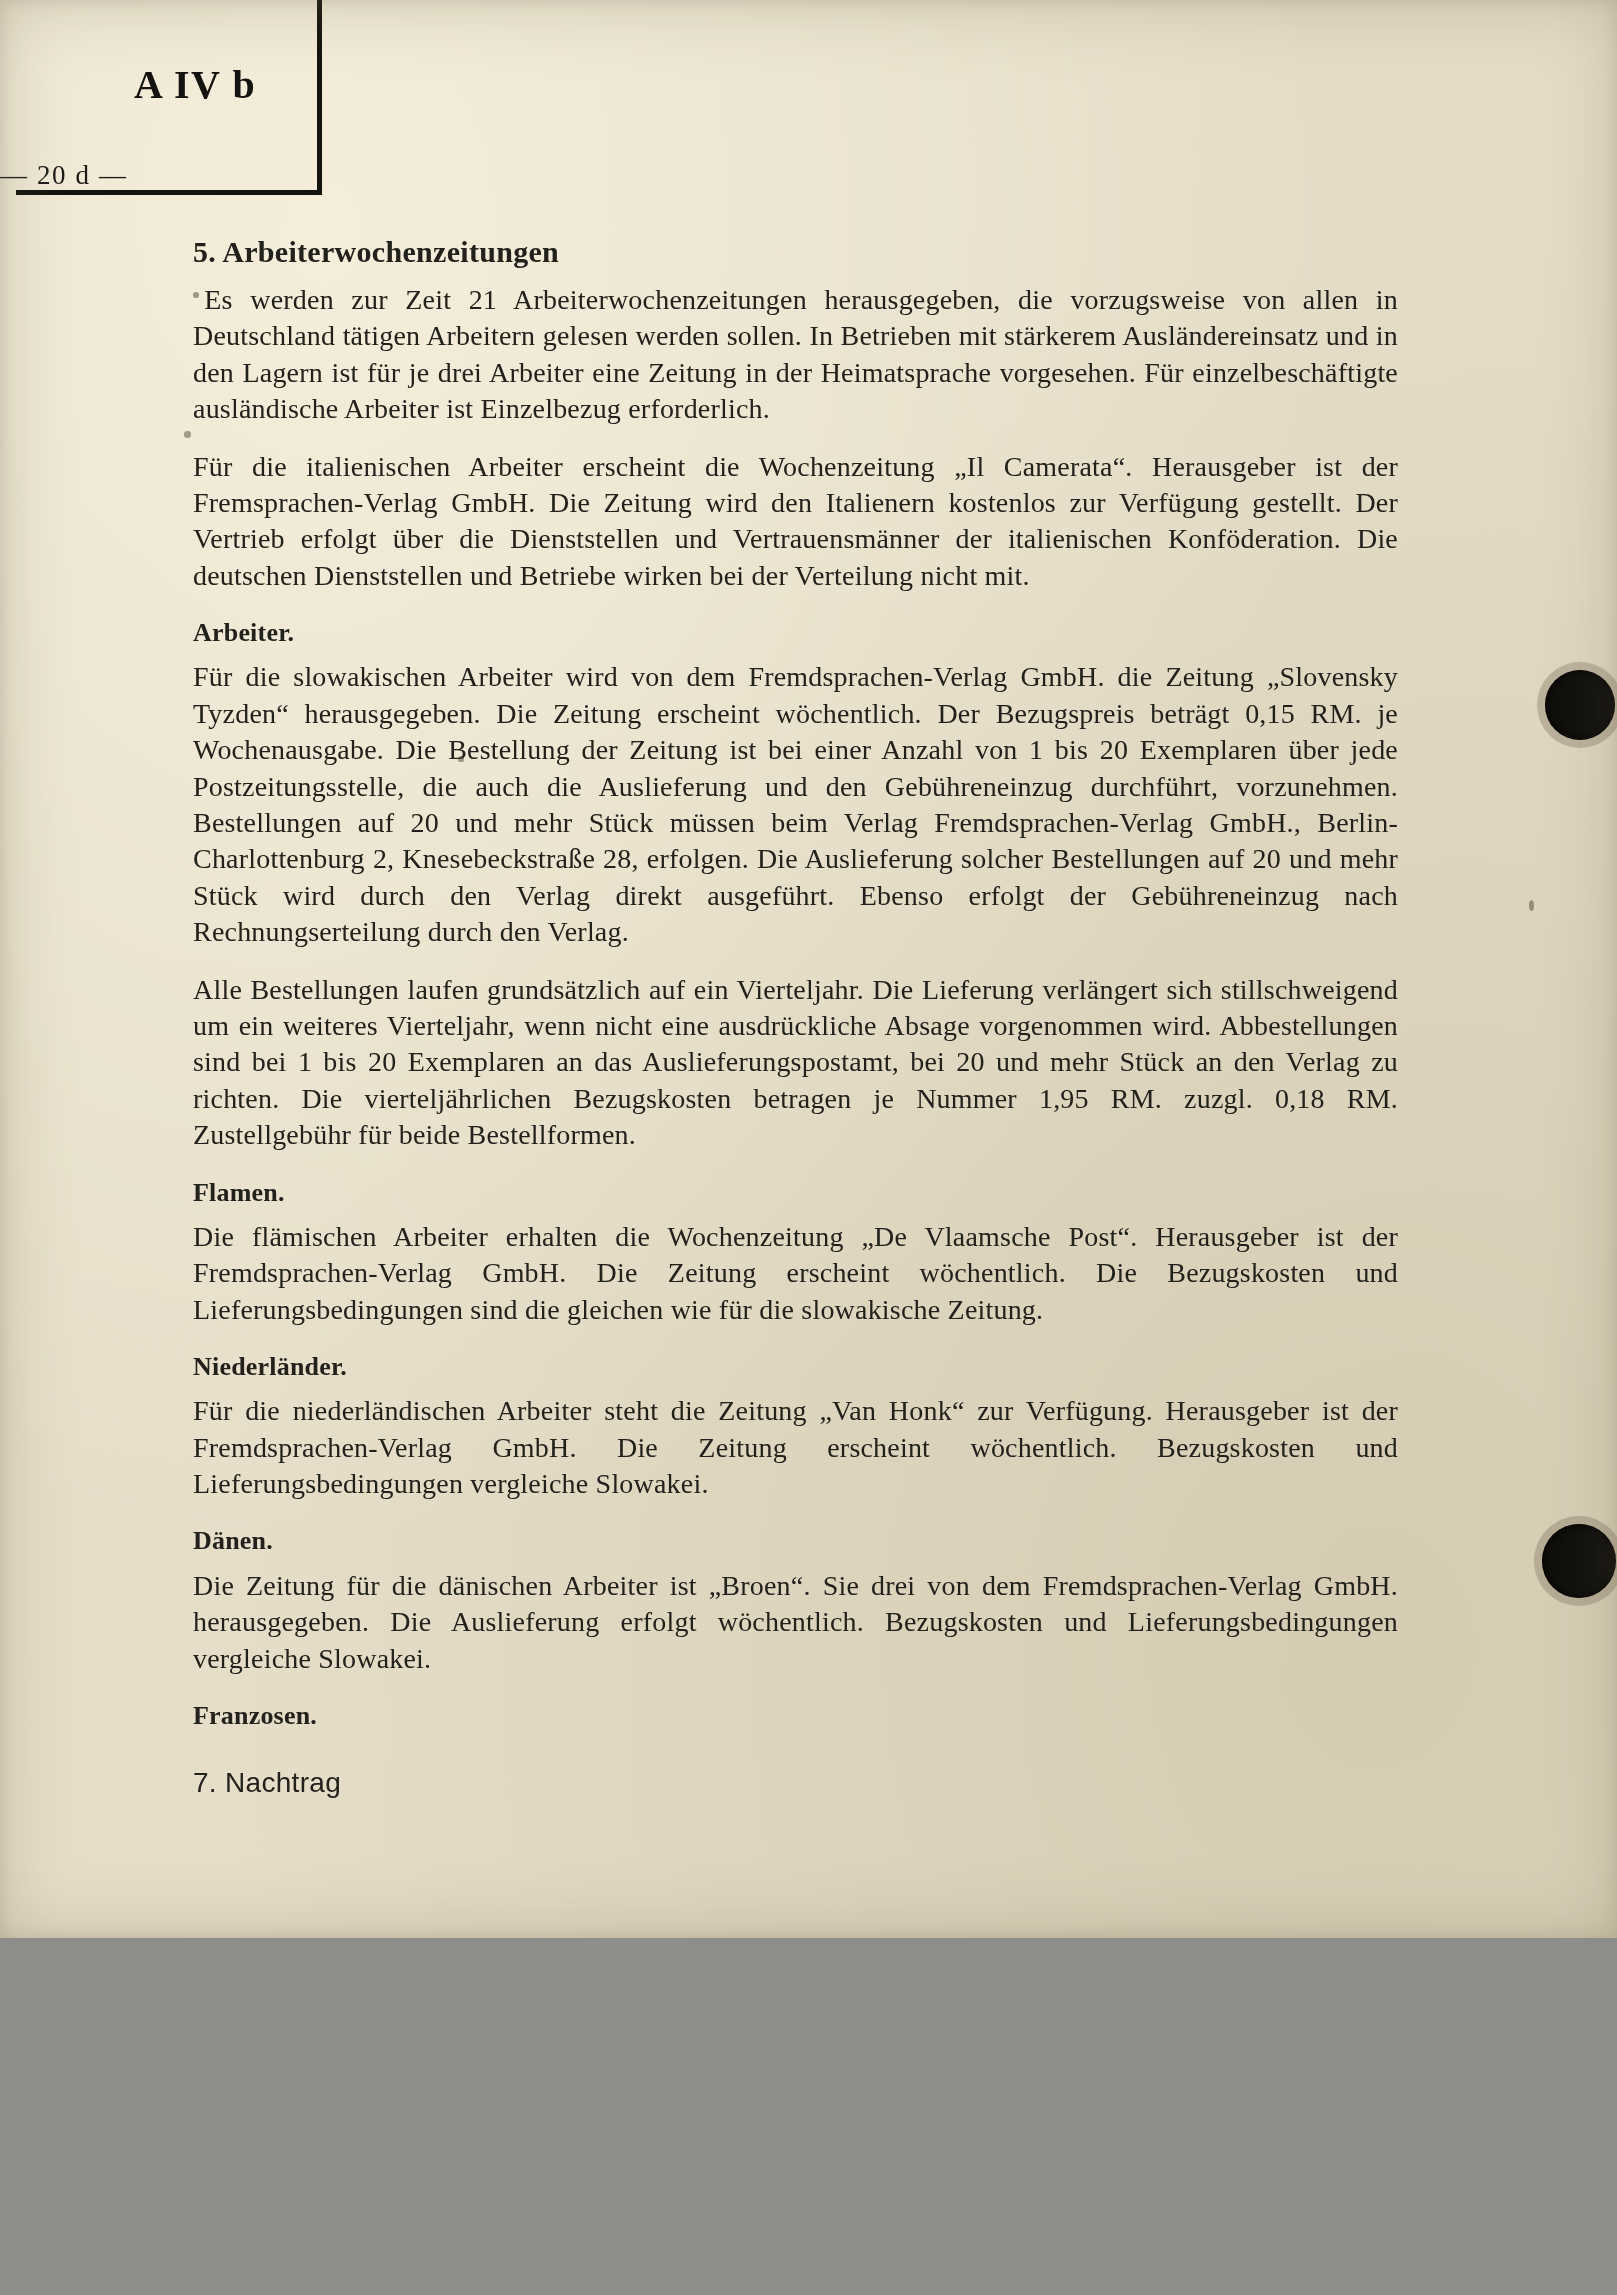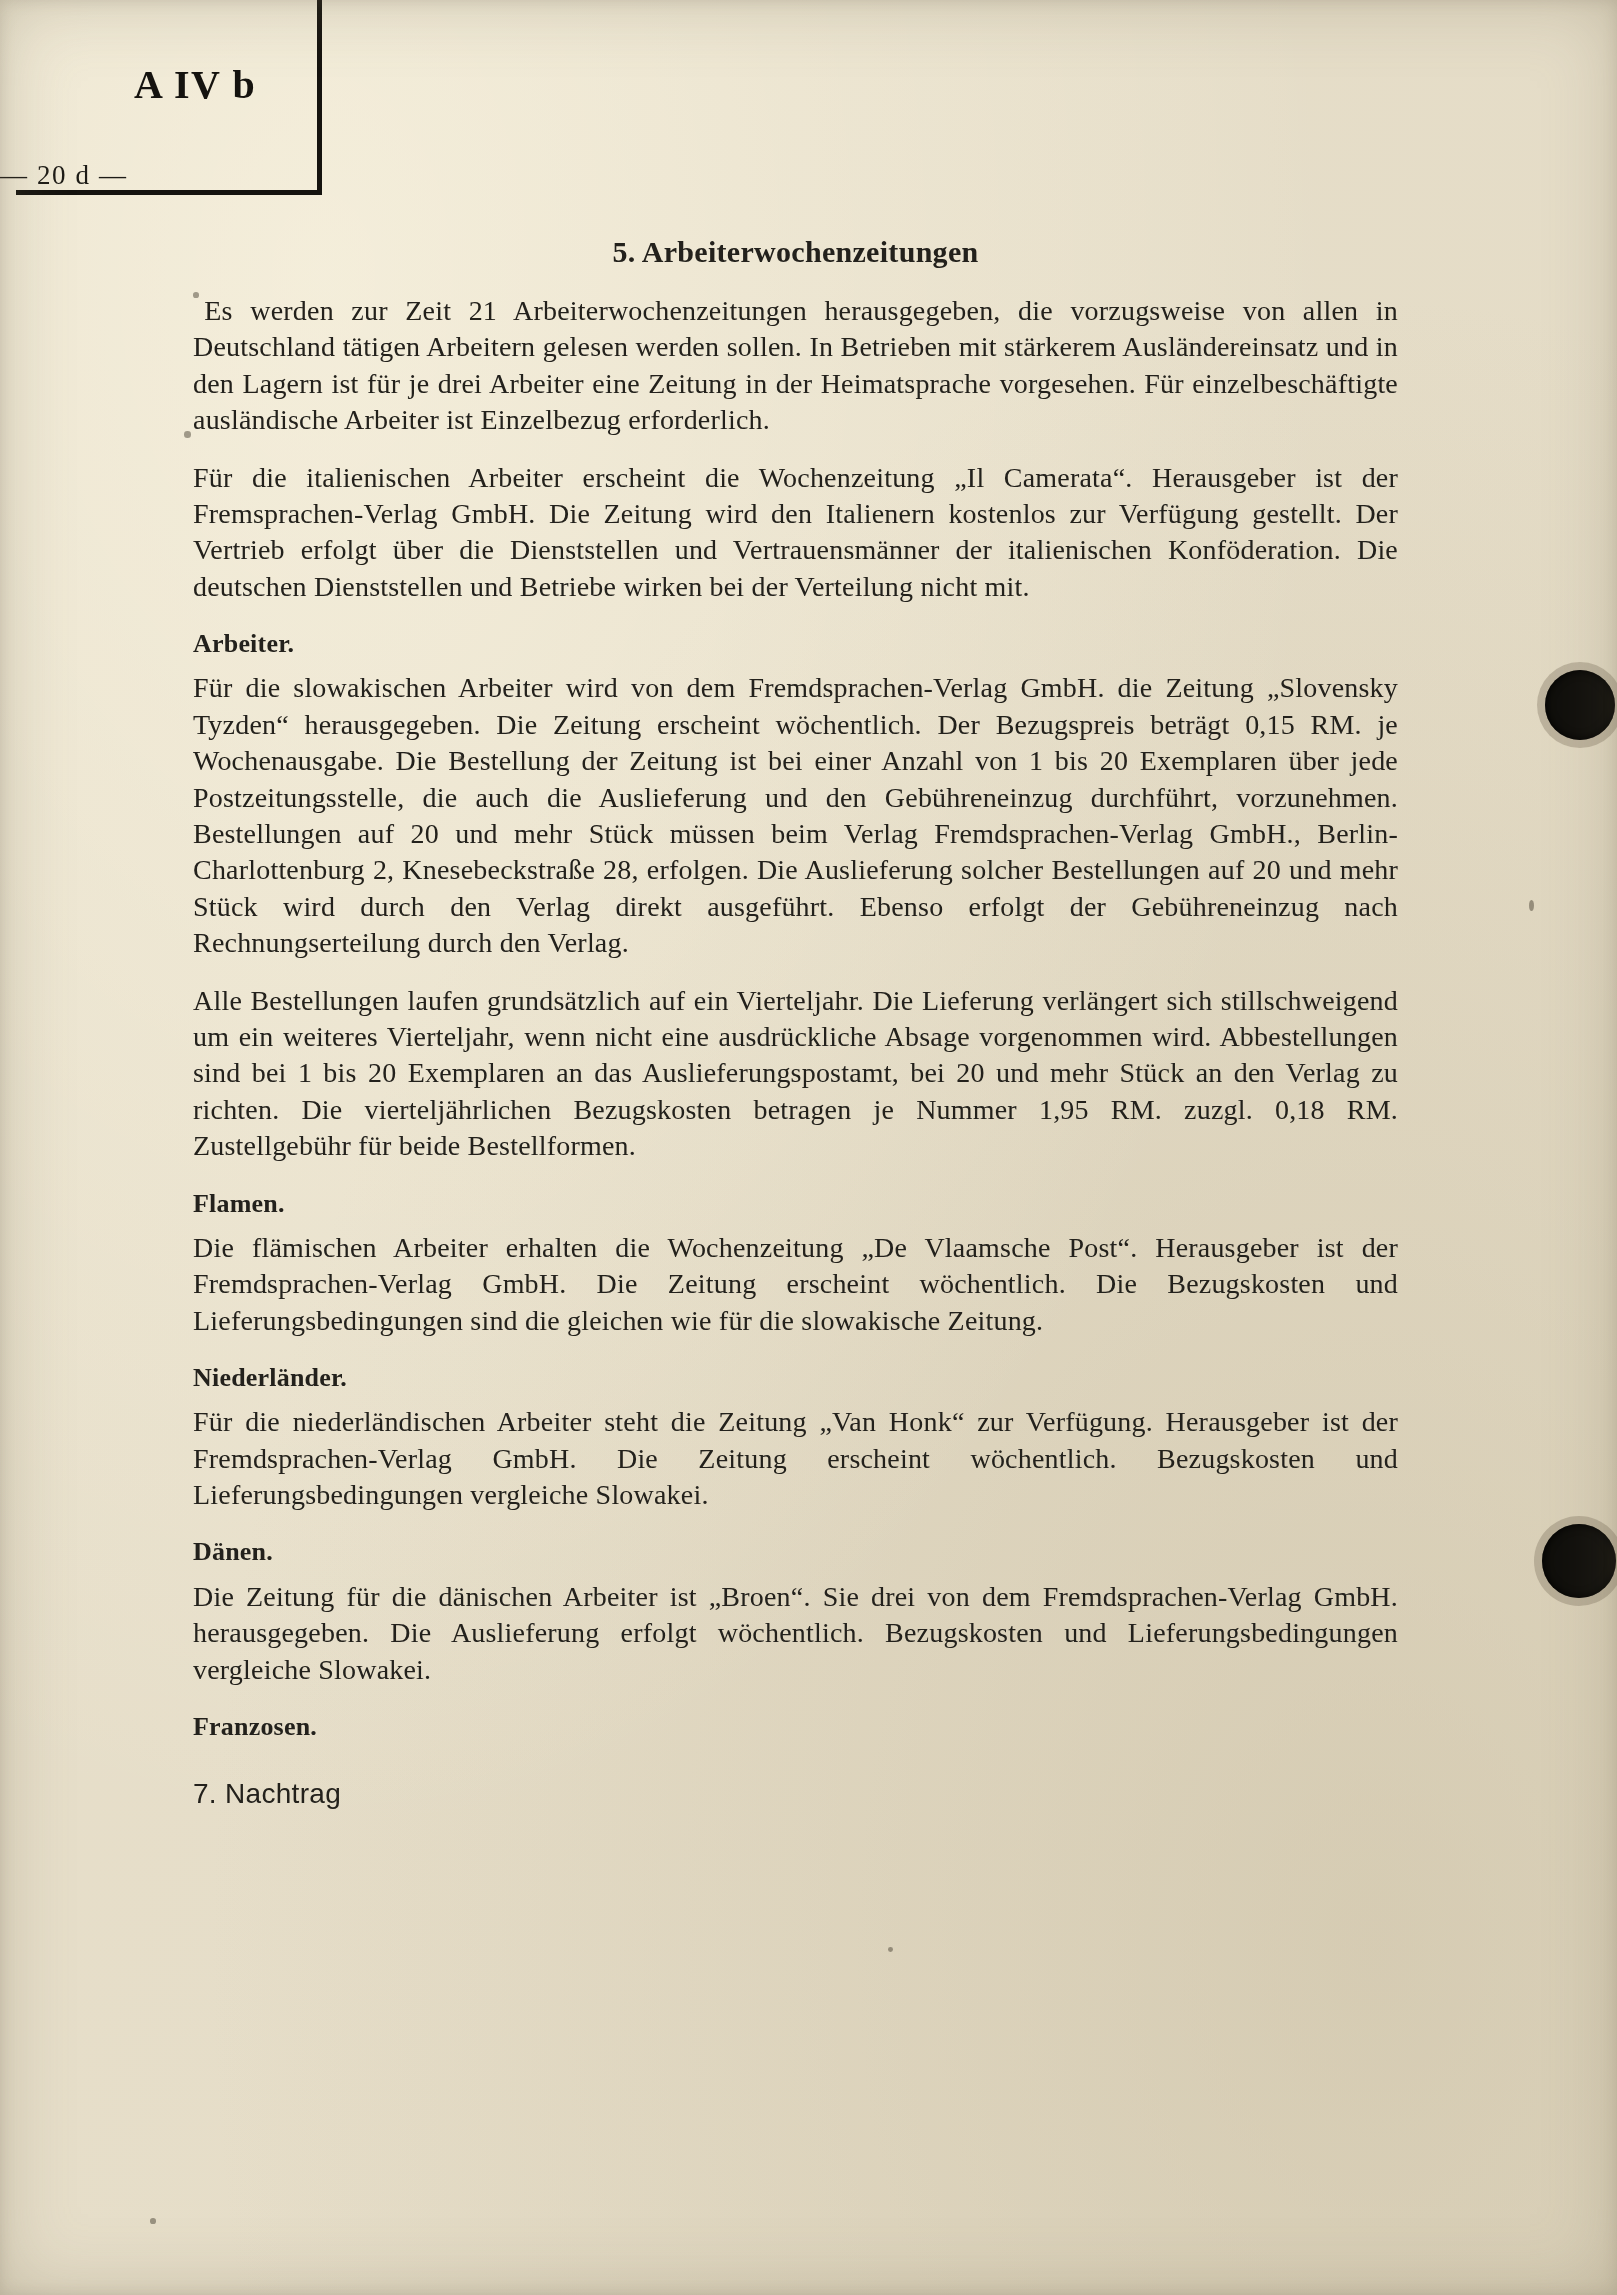--- a/index.html
+++ b/index.html
@@ -3,21 +3,21 @@
 <meta charset="utf-8">
 <style>
   html, body {
     margin: 0;
     padding: 0;
     background: #8d8d89;
   }
   .page {
     position: relative;
     width: 1618px;
-    height: 2295px;
+    height: 1938px;
     background: #e8e0cc;
     overflow: hidden;
     font-family: "Liberation Serif", serif;
     color: #23211c;
   }
   
   .paper-tint {
     position: absolute;
     inset: 0;
     background:
@@ -68,22 +68,22 @@
   .content {
     position: absolute;
     left: 193px;
     top: 235px;
     width: 1205px;
   }
 
   h2.section-title {
     font-size: 30px;
     font-weight: 700;
-    text-align: center;
-    margin: 0 0 24px 0;
+    text-align: left;
+    margin: 0 0 13px 0;
     letter-spacing: 0.3px;
   }
 
   p.para {
     font-size: 28px;
     line-height: 1.30;
     margin: 0 0 21px 0;
     text-align: justify;
     text-justify: inter-word;
     letter-spacing: 0.2px;

